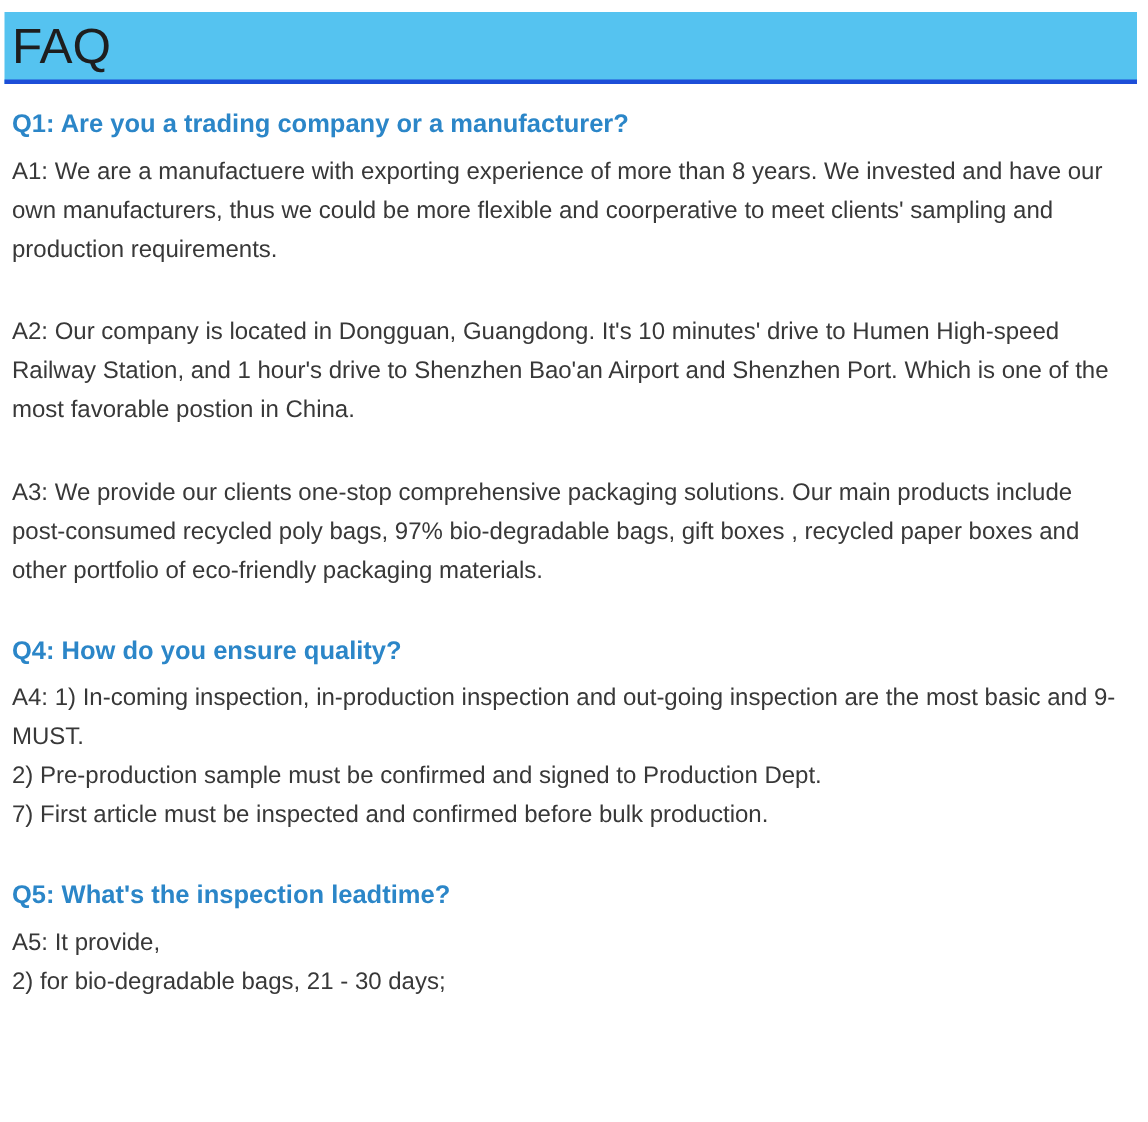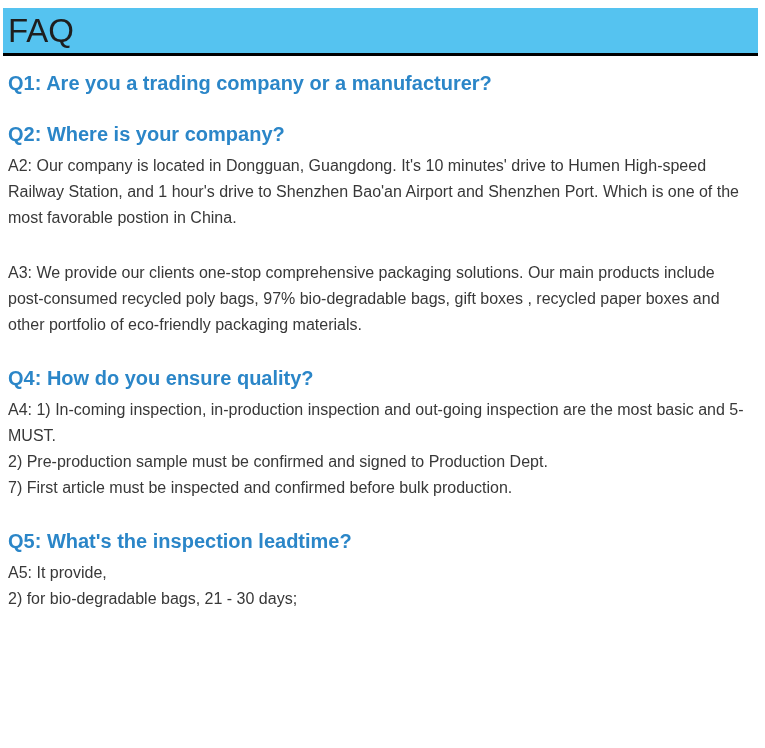--- a/index.html
+++ b/index.html
@@ -9,41 +9,41 @@
     min-height: 748px;
     font-family: "Liberation Sans", sans-serif;
     color: #383838;
   }
   .page { width: 765px; background: #ffffff; }
 
   .faq-header {
     margin: 8px 7px 0 3px;
     height: 48px;
     background: #55C3F0;
-    border-bottom: 3px solid #000000;
+    border-bottom: 3px solid #1d4ed8;
     display: flex;
     align-items: center;
     padding-left: 5px;
   }
   .faq-title {
     font-size: 33px;
     font-weight: 400;
     color: #1E1E1E;
     letter-spacing: 0px;
     line-height: 1;
   }
 
   .faq-body {
     padding: 16px 14px 10px 8px;
   }
   .faq-item { margin-bottom: 29px; }
   .faq-item:last-child { margin-bottom: 0; }
   .question {
     color: #2B86C8;
-    font-size: 20px;
+    font-size: 17px;
     font-weight: 700;
     line-height: 22px;
     margin-bottom: 8px;
   }
   .answer p {
     font-size: 16px;
     font-weight: 400;
     color: #383838;
     line-height: 26px;
   }
@@ -52,39 +52,41 @@
 <body>
 
 <div class="page">
   <header class="faq-header">
     <h1 class="faq-title">FAQ</h1>
   </header>
 
   <main class="faq-body">
   <section class="faq-item">
     <h2 class="question">Q1: Are you a trading company or a manufacturer?</h2>
+    <div class="answer">
+          <p>A1: We are a manufactuere with exporting experience of more than 8 years. We invested and have our own manufacturers, thus we could be more flexible and coorperative to meet clients' sampling and production requirements.</p>
+        </div>
   </section>
 
   <section class="faq-item">
-    <h2 class="question">Q2: Where is your company?</h2>
     <div class="answer">
           <p>A2: Our company is located in Dongguan, Guangdong. It's 10 minutes' drive to Humen High-speed Railway Station, and 1 hour's drive to Shenzhen Bao'an Airport and Shenzhen Port. Which is one of the most favorable postion in China.</p>
         </div>
   </section>
 
   <section class="faq-item">
     <div class="answer">
           <p>A3: We provide our clients one-stop comprehensive packaging solutions. Our main products include post-consumed recycled poly bags, 97% bio-degradable bags, gift boxes , recycled paper boxes and other portfolio of eco-friendly packaging materials.</p>
         </div>
   </section>
 
   <section class="faq-item">
     <h2 class="question">Q4: How do you ensure quality?</h2>
     <div class="answer">
-          <p>A4: 1) In-coming inspection, in-production inspection and out-going inspection are the most basic and 5-MUST.</p>
+          <p>A4: 1) In-coming inspection, in-production inspection and out-going inspection are the most basic and 9-MUST.</p>
           <p>2) Pre-production sample must be confirmed and signed to Production Dept.</p>
           <p>7) First article must be inspected and confirmed before bulk production.</p>
         </div>
   </section>
 
   <section class="faq-item">
     <h2 class="question">Q5: What's the inspection leadtime?</h2>
     <div class="answer">
           <p>A5: It provide,</p>
           <p>2) for bio-degradable bags, 21 - 30 days;</p>

